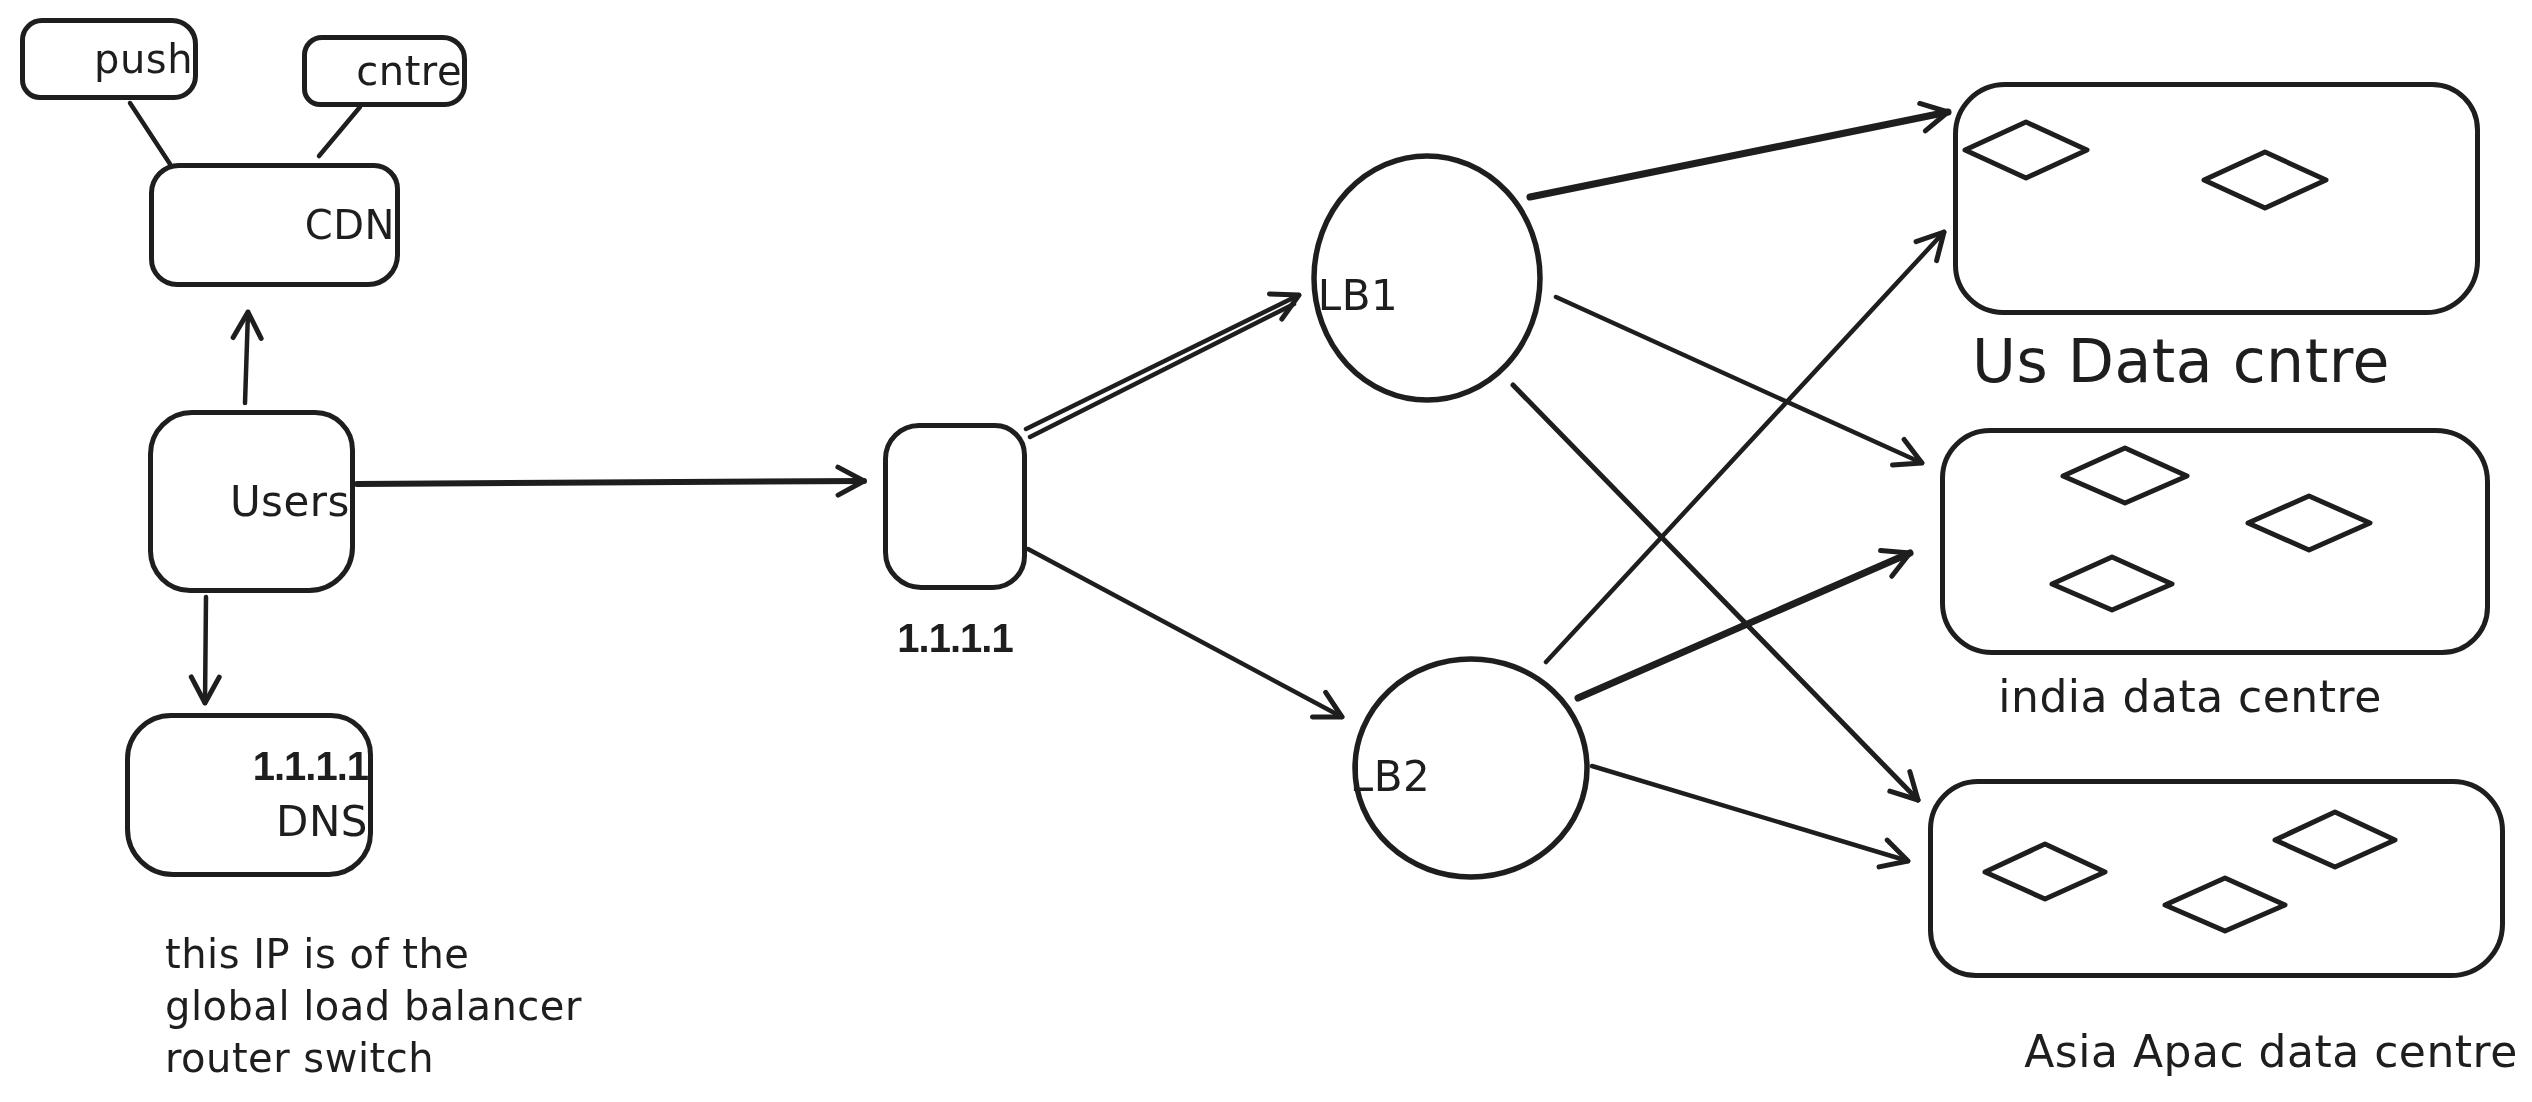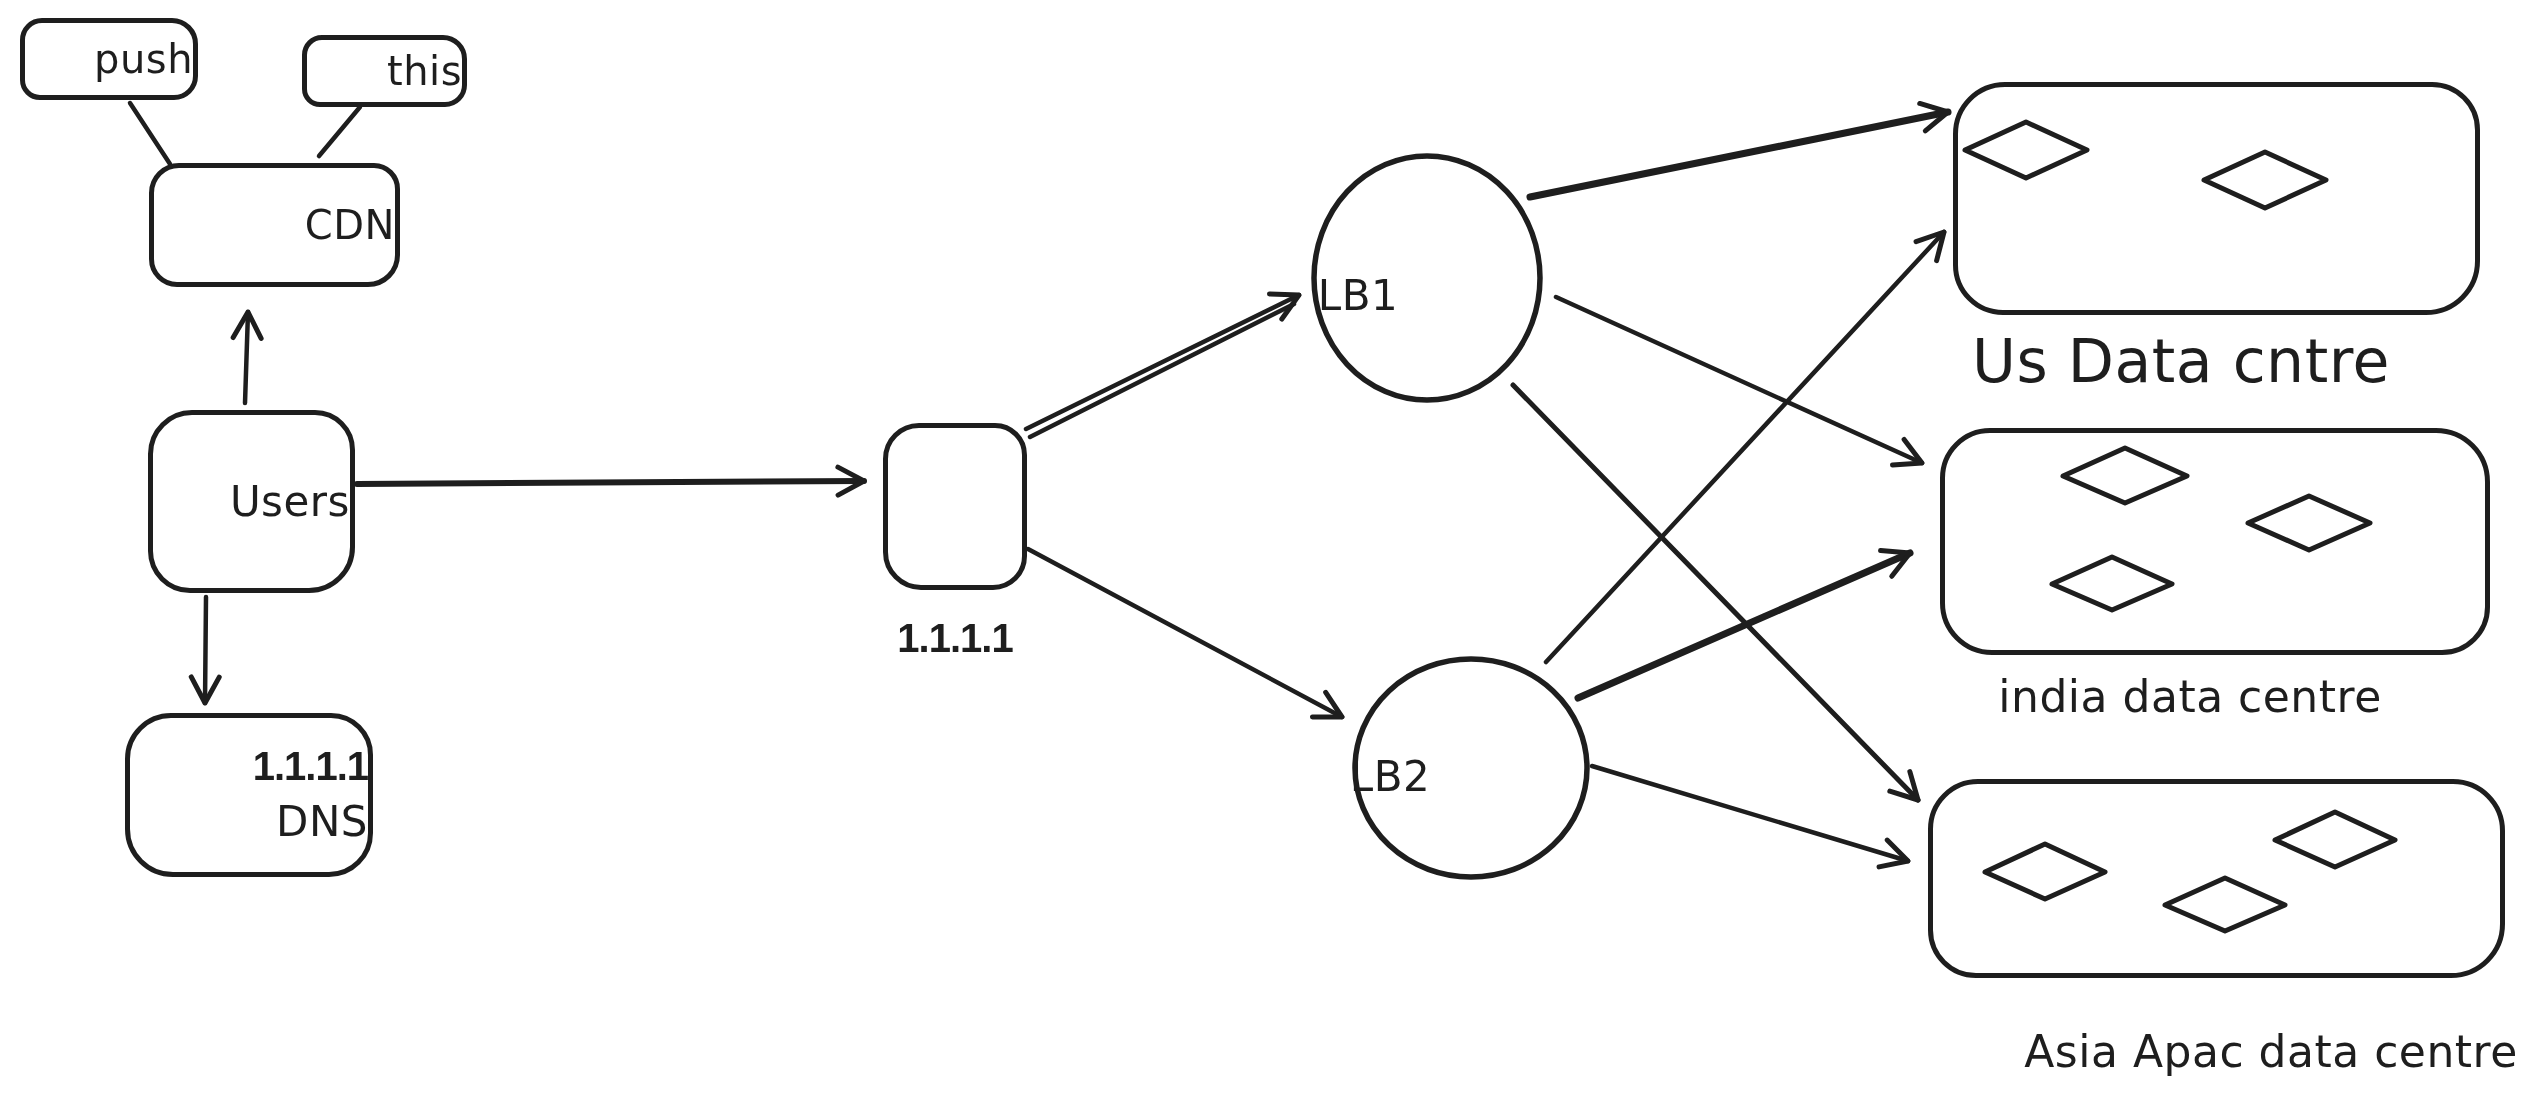--- a/index.html
+++ b/index.html
@@ -62,21 +62,21 @@
     <polygon points="1985,872 2045,844 2105,872 2045,899" fill="#ffffff" stroke="var(--stroke)" stroke-width="5" stroke-linejoin="round"></polygon>
     <polygon points="2165,905 2225,878 2285,905 2225,931" fill="#ffffff" stroke="var(--stroke)" stroke-width="5" stroke-linejoin="round"></polygon>
     <polygon points="2275,840 2335,812 2395,840 2335,867" fill="#ffffff" stroke="var(--stroke)" stroke-width="5" stroke-linejoin="round"></polygon>
   </svg>
 
   <div class="box" style="left:20px;top:18px;width:178px;height:82px;border-radius:22px 26px 24px 20px;">
     <span class="hand" style="font-size:40px;">push</span>
   </div>
 
   <div class="box" style="left:302px;top:35px;width:165px;height:72px;border-radius:20px 24px 22px 18px;">
-    <span class="hand" style="font-size:40px;">this</span>
+    <span class="hand" style="font-size:40px;">cntre</span>
   </div>
 
   <div class="box" style="left:149px;top:163px;width:251px;height:124px;border-radius:30px 26px 32px 28px;">
     <span class="hand" style="font-size:40px;">CDN</span>
   </div>
 
   <div class="box" style="left:148px;top:410px;width:207px;height:183px;border-radius:44px 40px 46px 42px;">
     <span class="hand" style="font-size:42px;">Users</span>
   </div>
 
@@ -93,14 +93,19 @@
 
   <div class="box" style="left:1953px;top:82px;width:527px;height:233px;border-radius:52px 48px 54px 50px;"></div>
   <div class="lbl hand" style="left:1931px;top:334px;width:500px;height:54px;font-size:60px;">Us Data cntre</div>
 
   <div class="box" style="left:1940px;top:428px;width:550px;height:227px;border-radius:50px 54px 48px 52px;"></div>
   <div class="lbl hand" style="left:1940px;top:669px;width:500px;height:54px;font-size:44px;">india data centre</div>
 
   <div class="box" style="left:1928px;top:779px;width:577px;height:199px;border-radius:50px 52px 54px 48px;"></div>
   <div class="lbl hand" style="left:2021px;top:1002px;width:500px;height:56px;font-size:44px;margin-top:21px;">Asia Apac data centre</div>
 
+  <div class="note hand" style="left:165px;top:928px;font-size:40px;line-height:52px;">
+    <div>this IP is of the</div>
+    <div>global load balancer</div>
+    <div>router switch</div>
+  </div>
 
 </div>
 
 </body></html>

